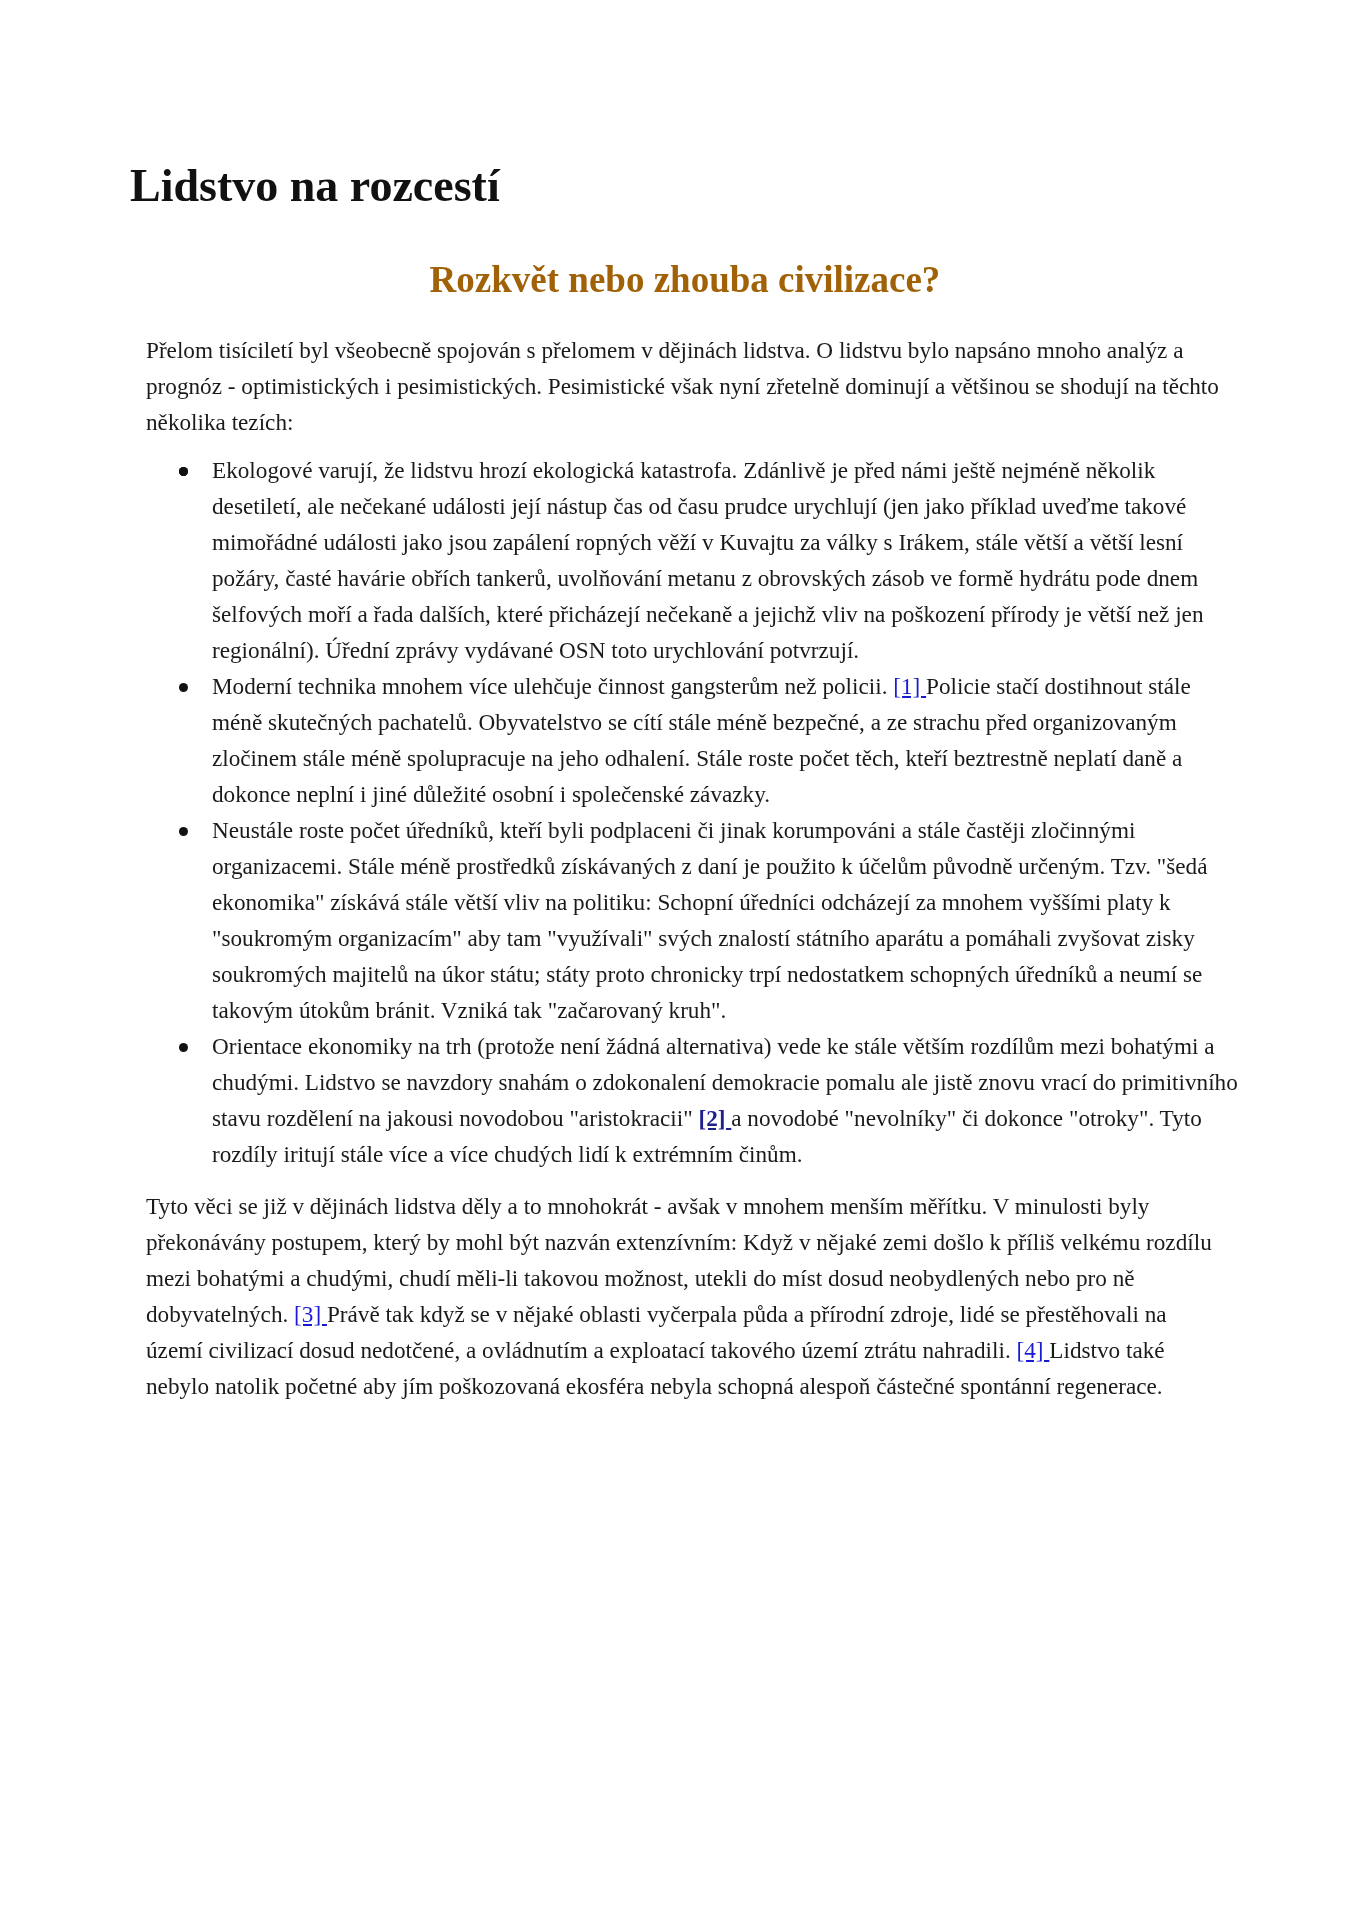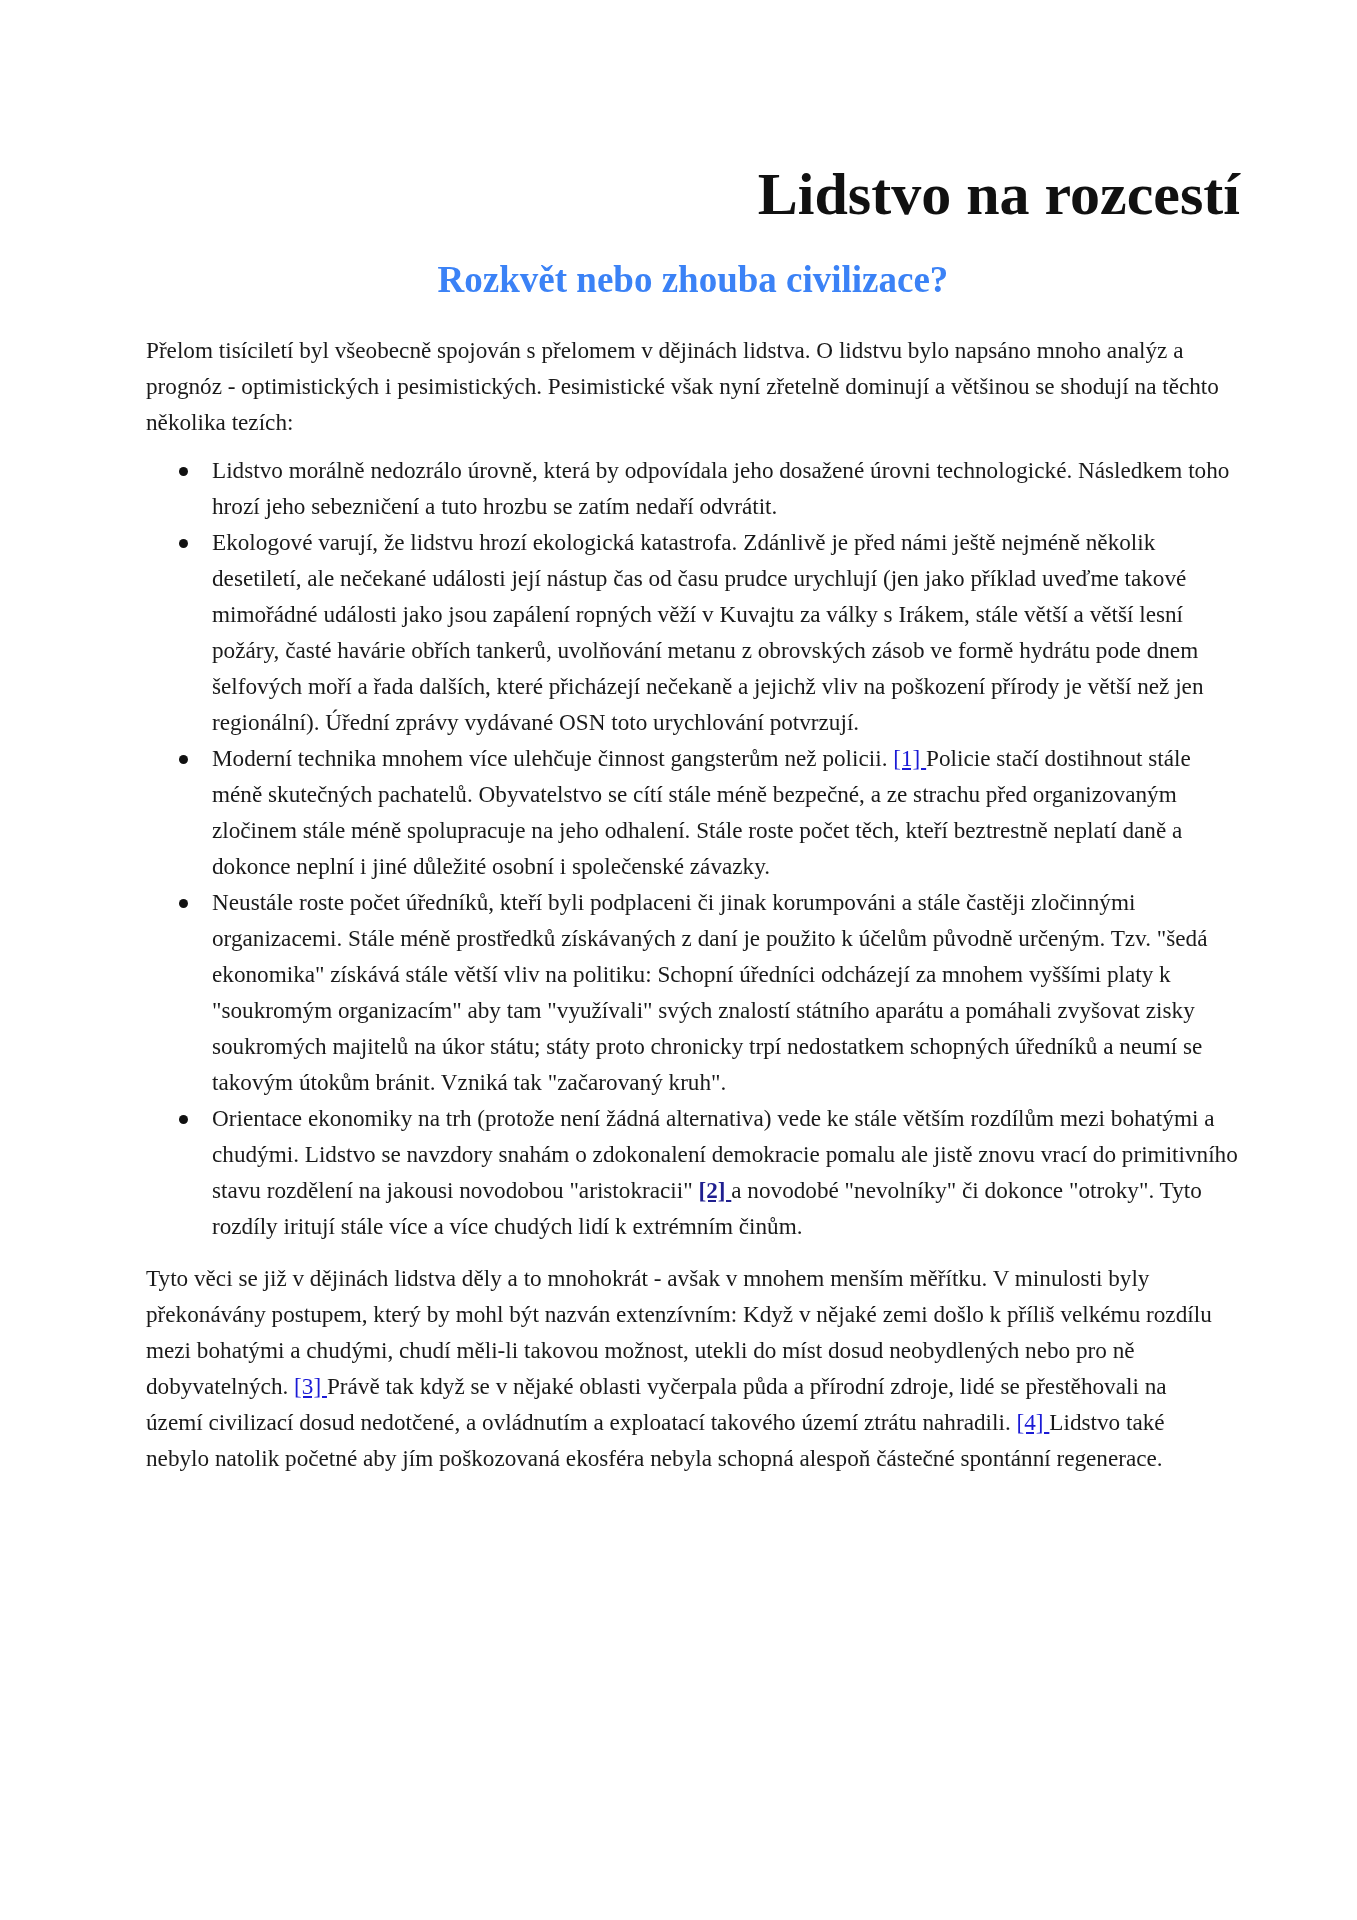--- a/index.html
+++ b/index.html
@@ -15,42 +15,42 @@
       font-family: "Liberation Serif", "DejaVu Serif", serif;
       color: #1a1a1a;
     }
     .page {
       position: absolute;
       left: 130px;
       top: 0;
       width: 1110px;
     }
     h1 {
-      font-size: 60px;
+      font-size: 46px;
       font-weight: bold;
-      text-align: right;
+      text-align: left;
       margin: 0;
       position: absolute;
       top: 158px;
       left: 0;
       width: 100%;
       line-height: 1.2;
       color: #111;
     }
     h2 {
       font-size: 37px;
       font-weight: bold;
       text-align: center;
       margin: 0;
       position: absolute;
       top: 258px;
-      left: 8px;
+      left: 0;
       width: 100%;
       line-height: 1.2;
-      color: #3b82f6;
+      color: #a16207;
     }
     .content {
       position: absolute;
       top: 316px;
       left: 0;
       width: 1110px;
       font-size: 23.2px;
       line-height: 36px;
     }
     p {
@@ -92,21 +92,20 @@
 <div class="page">
   <h1>Lidstvo na rozcestí</h1>
   <h2>Rozkvět nebo zhouba civilizace?</h2>
 
   <div class="content">
     <p class="intro">Přelom tisíciletí byl všeobecně spojován s přelomem v dějinách lidstva. O lidstvu bylo napsáno mnoho analýz a prognóz - optimistických i pesimistických. Pesimistické však nyní zřetelně dominují a většinou se shodují na těchto několika tezích:</p>
 
     <ul>
       <li>
         <span class="bullet"></span>
-        <span>Lidstvo morálně nedozrálo úrovně, která by odpovídala jeho dosažené úrovni technologické. Následkem toho hrozí jeho sebezničení a tuto hrozbu se zatím nedaří odvrátit.</span>
       </li>
       <li>
         <span class="bullet"></span>
         <span>Ekologové varují, že lidstvu hrozí ekologická katastrofa. Zdánlivě je před námi ještě nejméně několik desetiletí, ale nečekané události její nástup čas od času prudce urychlují (jen jako příklad uveďme takové mimořádné události jako jsou zapálení ropných věží v Kuvajtu za války s Irákem, stále větší a větší lesní požáry, časté havárie obřích tankerů, uvolňování metanu z obrovských zásob ve formě hydrátu pode dnem šelfových moří a řada dalších, které přicházejí nečekaně a jejichž vliv na poškození přírody je větší než jen regionální). Úřední zprávy vydávané OSN toto urychlování potvrzují.</span>
       </li>
       <li>
         <span class="bullet"></span>
         <span>Moderní technika mnohem více ulehčuje činnost gangsterům než policii. </span><a class="ref" href="#">[1] </a><span>Policie stačí dostihnout stále méně skutečných pachatelů. Obyvatelstvo se cítí stále méně bezpečné, a ze strachu před organizovaným zločinem stále méně spolupracuje na jeho odhalení. Stále roste počet těch, kteří beztrestně neplatí daně a dokonce neplní i jiné důležité osobní i společenské závazky.</span>
       </li>
       <li>

